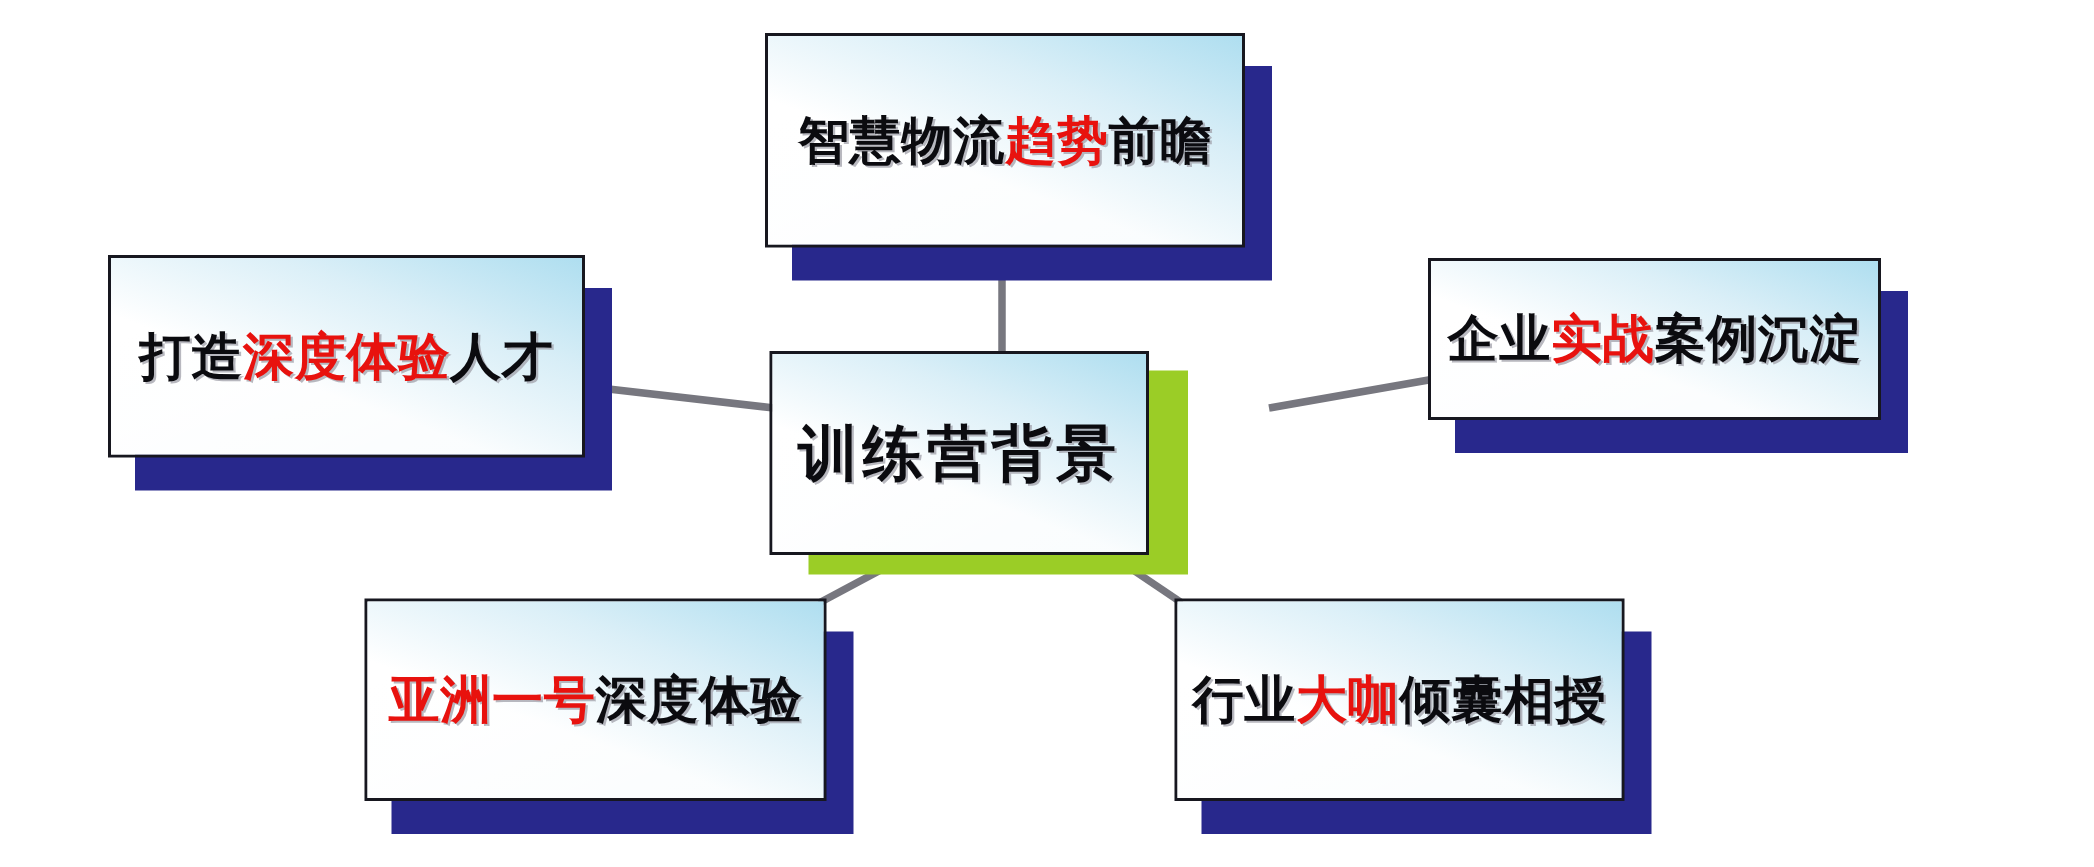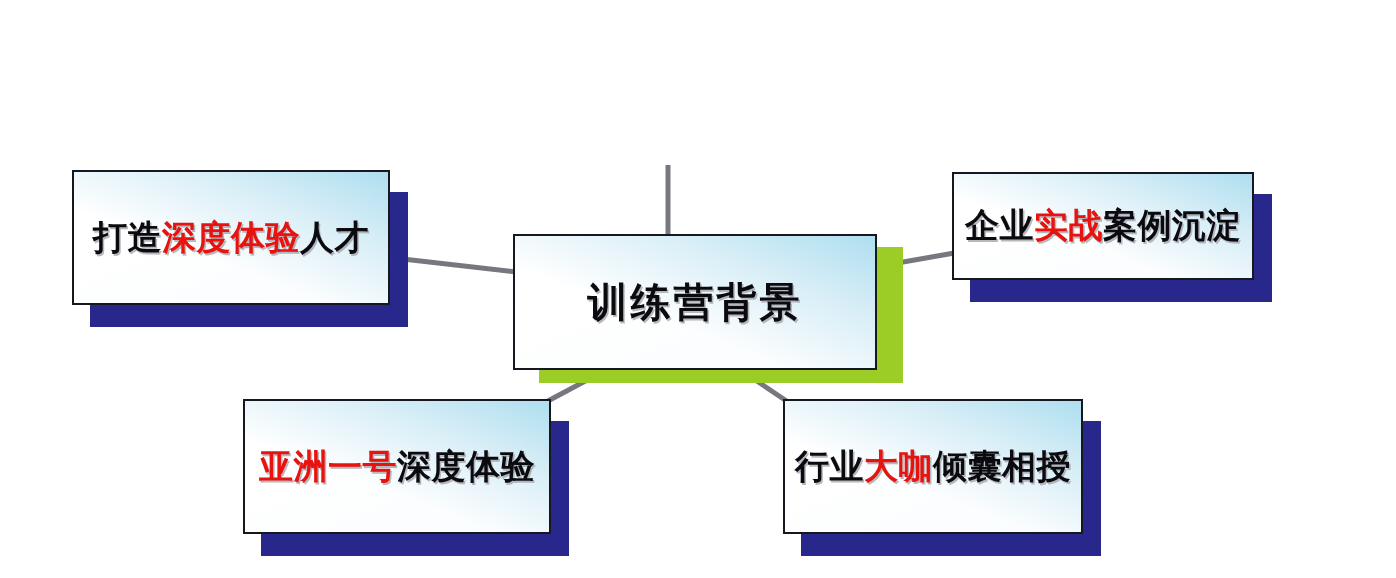--- a/index.html
+++ b/index.html
@@ -75,21 +75,21 @@
     text-shadow: 1.5px 1.5px 0 rgba(160,160,170,.75);
   }
   .label .hl { color: #e8120e; }
 
   
   #node-top      { left: 510px; top: 22px;  width: 320px; height: 143px; }
   #node-left     { left: 72px;  top: 170px; width: 318px; height: 135px; }
   #node-right    { left: 952px; top: 172px; width: 302px; height: 108px; }
   #node-bl       { left: 243px; top: 399px; width: 308px; height: 135px; text-align: center; }
   #node-br       { left: 783px; top: 399px; width: 300px; height: 135px; }
-  #node-center   { left: 513px; top: 234px; width: 364px; height: 136px; z-index: 4; }
+  #node-center   { left: 513px; top: 234px; width: 253px; height: 136px; z-index: 4; }
 
   .sh-blue  { background: #28288c; }
   .sh-green { background: #9bcd26; }
 
   #node-top .label,
   #node-left .label,
   #node-right .label,
   #node-bl .label,
   #node-br .label { font-size: 34px; }
 
@@ -104,20 +104,28 @@
   <svg id="connectors" viewBox="0 0 1396 578" xmlns="http://www.w3.org/2000/svg">
     <g stroke="#77777f" stroke-width="5" fill="none" stroke-linecap="butt">
       <line x1="668" y1="165" x2="668" y2="236"></line>
       <line x1="394" y1="258" x2="516" y2="272"></line>
       <line x1="846" y1="272" x2="960" y2="252"></line>
       <line x1="546" y1="402" x2="604" y2="371"></line>
       <line x1="788" y1="402" x2="742" y2="371"></line>
     </g>
   </svg>
 
+  <div class="node" id="node-top">
+    <div class="shadow sh-blue"></div>
+    <div class="face">
+      <div class="label">
+        <span>智慧物流</span><span class="hl">趋势</span><span>前瞻</span>
+      </div>
+    </div>
+  </div>
 
   <div class="node" id="node-left">
     <div class="shadow sh-blue"></div>
     <div class="face">
       <div class="label">
         <span>打造</span><span class="hl">深度体验</span><span>人才</span>
       </div>
     </div>
   </div>
 

